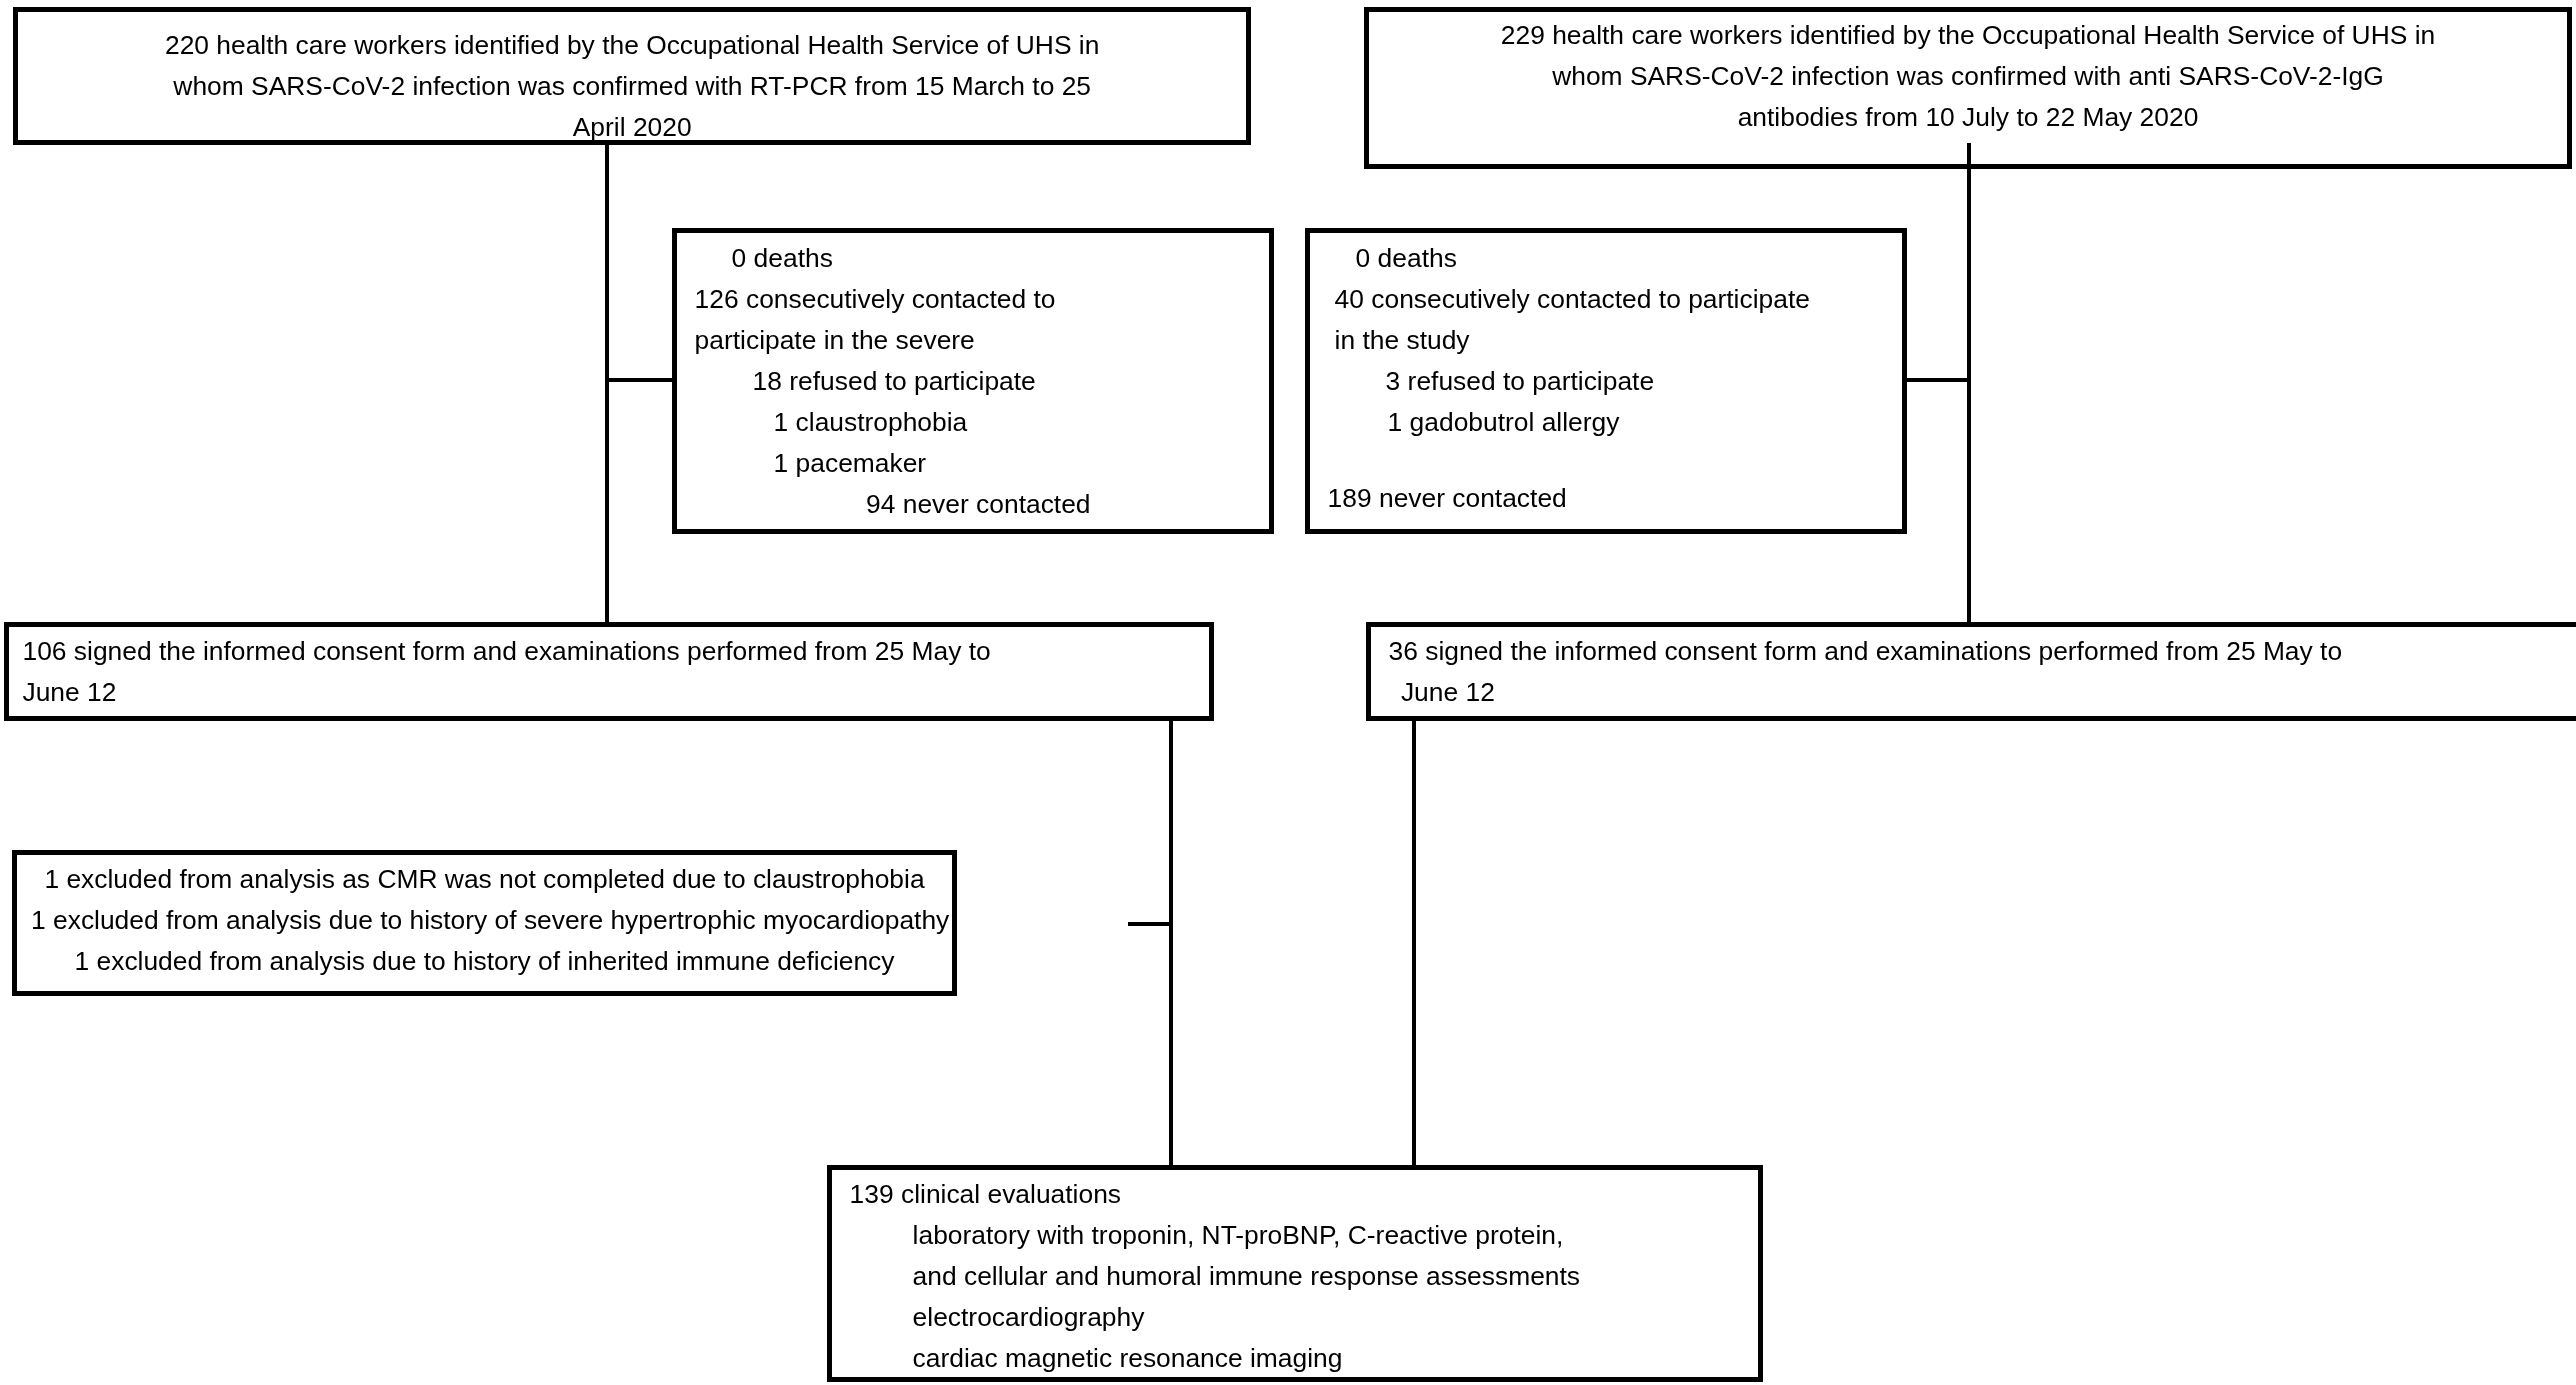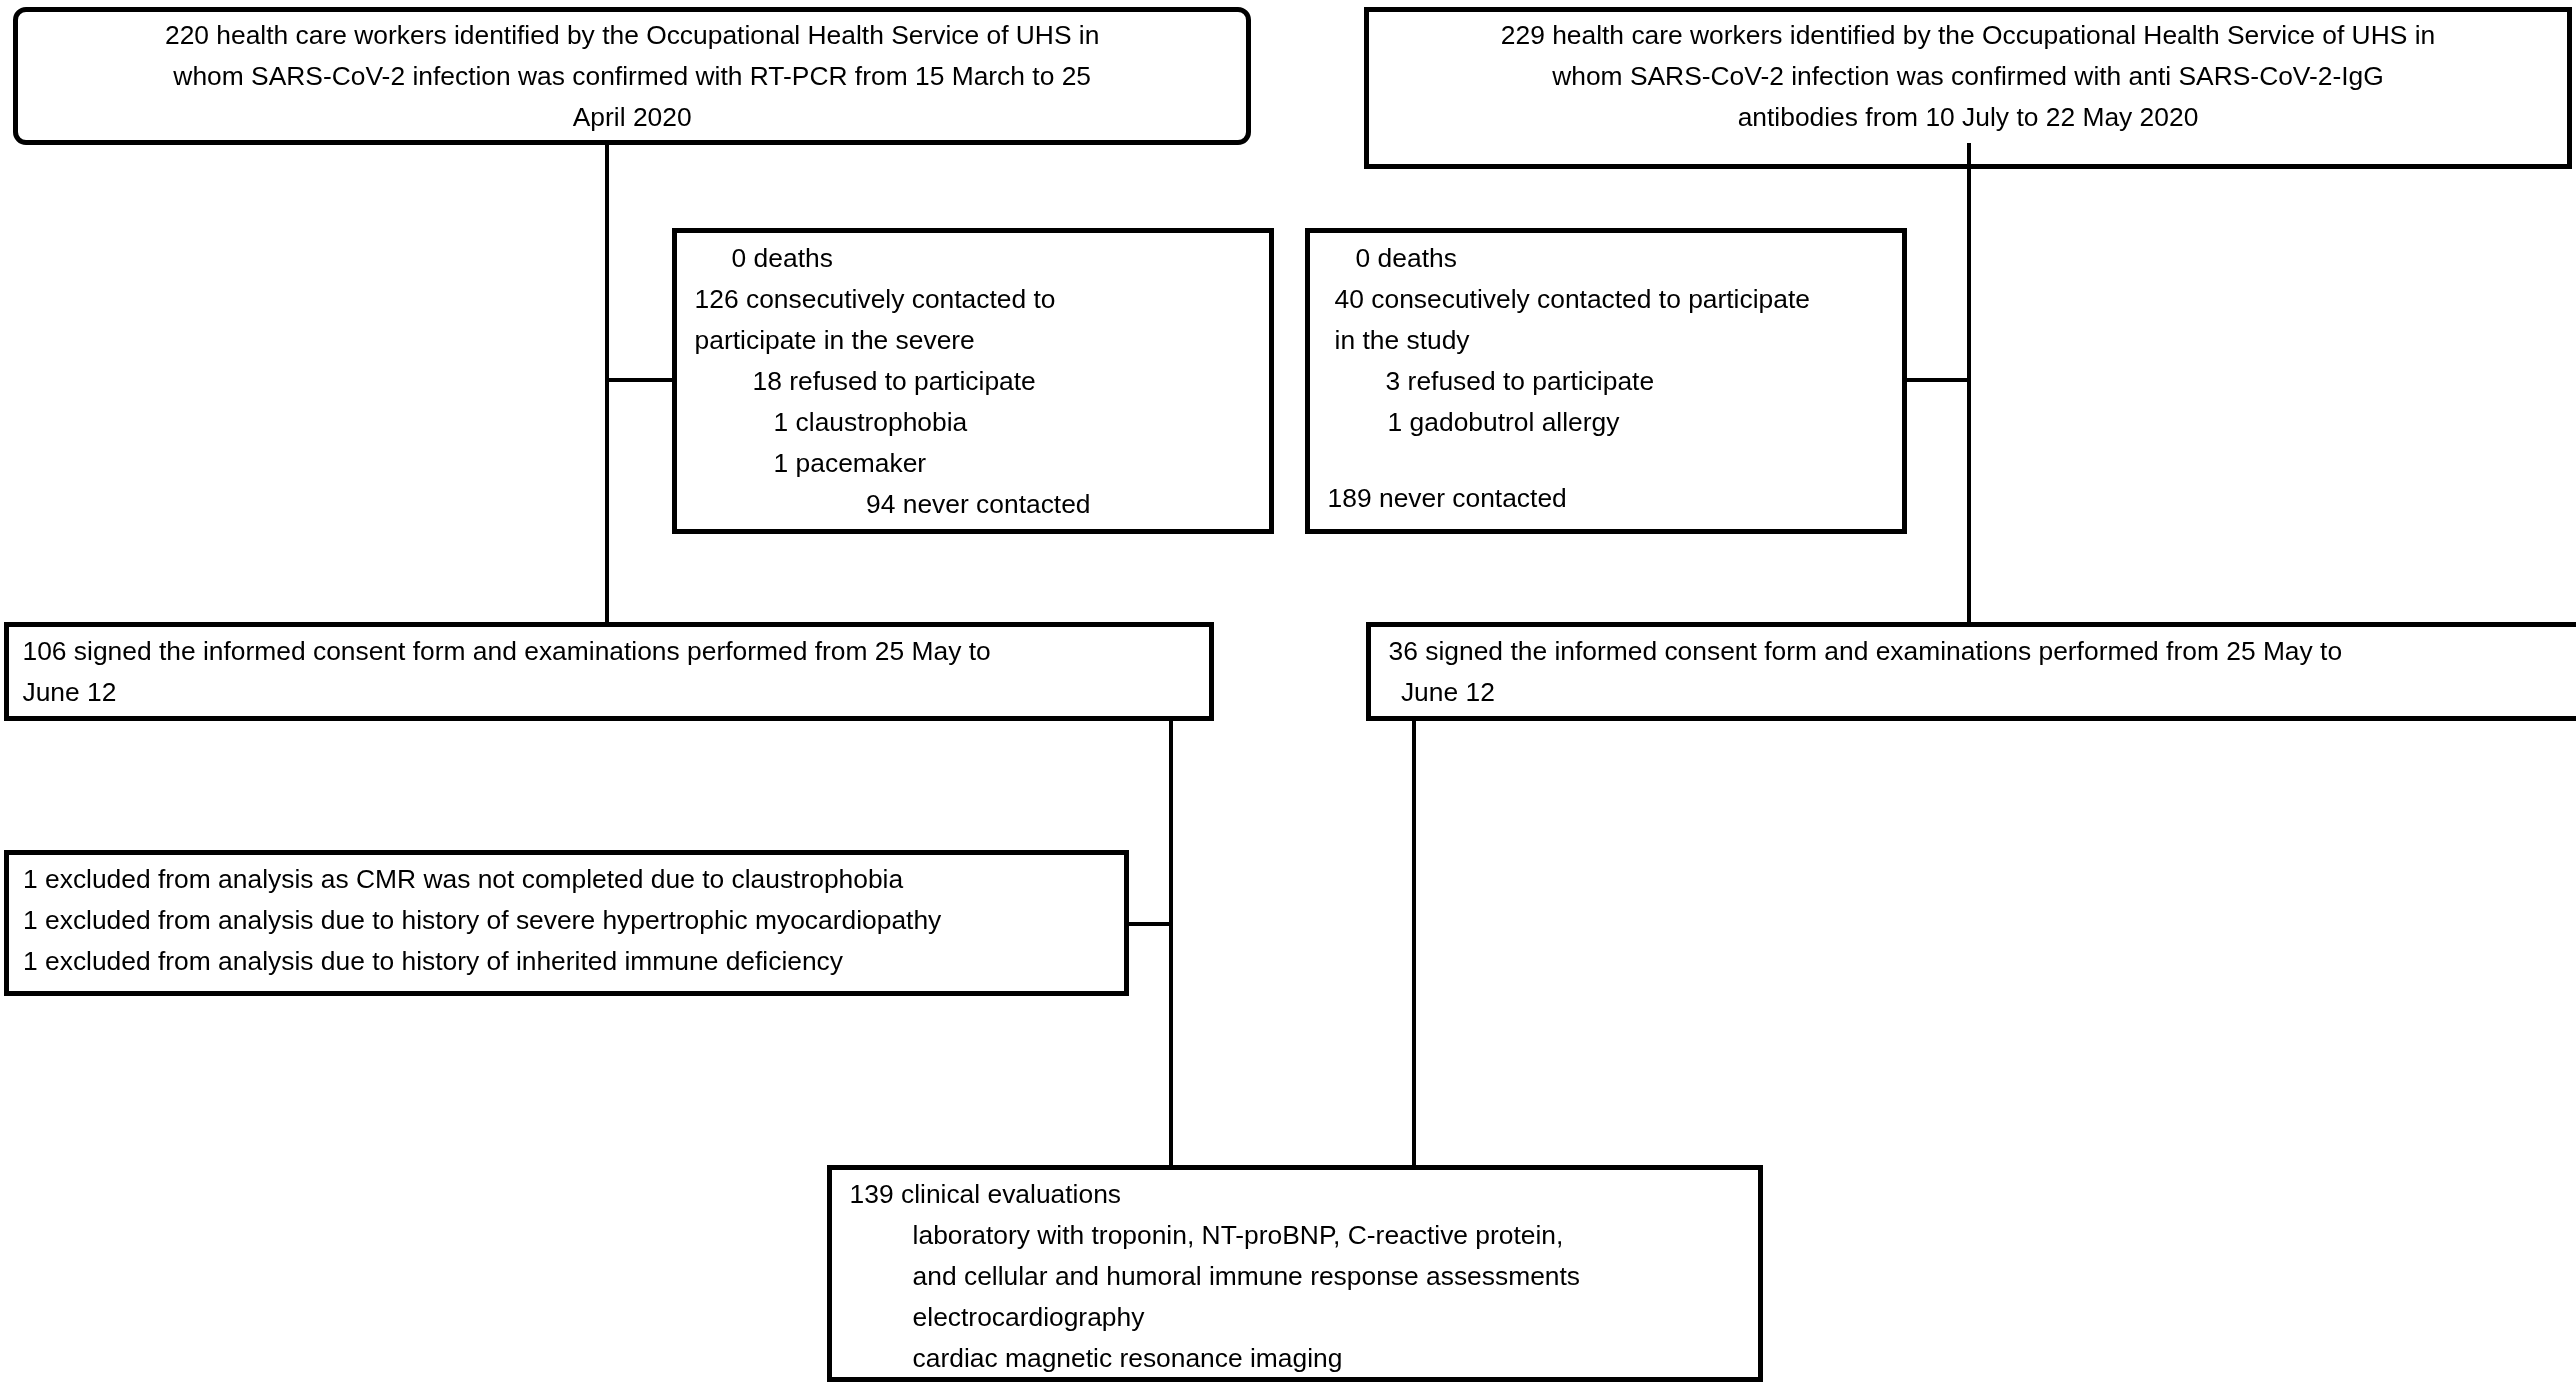--- a/index.html
+++ b/index.html
@@ -26,27 +26,27 @@
   }
   .conn {
     position: absolute;
     background: #000000;
   }
   .center { text-align: center; }
   .bline { white-space: nowrap; }
   .lh46 .bline { line-height: 41px; }
 
   
-  #box-rtpcr        { left: 13.2px;   top: 7px;    width: 1238px; height: 138px; padding-top: 3px; border-radius: 13px; }
+  #box-rtpcr        { left: 13.2px;   top: 7px;    width: 1238px; height: 138px; padding-top: 13px; }
   #box-igg          { left: 1364px; top: 7px;    width: 1208px; height: 162px; padding-top: 2.6px; }
   #box-contact-left { left: 672px;  top: 228px;  width: 602px;  height: 306px; padding: 5.3px 17.6px; }
   #box-contact-right{ left: 1305px; top: 228px;  width: 602px;  height: 306px; padding: 5.3px 17.6px; }
   #box-consent-left { left: 3.5px;    top: 622px;  width: 1210px; height: 99px; padding: 3.5px 14px; }
   #box-consent-right{ left: 1366px; top: 622px;  width: 1313px; height: 99px; padding: 3.5px 17.6px; }
-  #box-excluded     { left: 4px;    top: 850px;  width: 1125px; height: 146px; padding: 3.5px 14px; }
+  #box-excluded     { left: 12px;    top: 850px;  width: 945px; height: 146px; padding: 3.5px 14px; text-align: center; }
   #box-final        { left: 827px;  top: 1165px; width: 936px; height: 217px; padding: 3.5px 17.6px; }
 
   
   #conn-left-top          { left: 605px;  top: 143px;  width: 3.5px;  height: 481px; }
   #conn-left-stub         { left: 605px;  top: 378px;  width: 71px; height: 3.5px; }
   #conn-right-top         { left: 1967px; top: 143px;  width: 3.5px;  height: 481px; }
   #conn-right-stub        { left: 1902px; top: 378px;  width: 68px; height: 3.5px; }
   #conn-consent-left-down { left: 1169px; top: 719px;  width: 3.5px;  height: 448px; }
   #conn-excluded-stub     { left: 1128px; top: 922px; width: 44px; height: 3.5px; }
   #conn-consent-right-down{ left: 1412px; top: 719px;  width: 3.5px;  height: 448px; }

